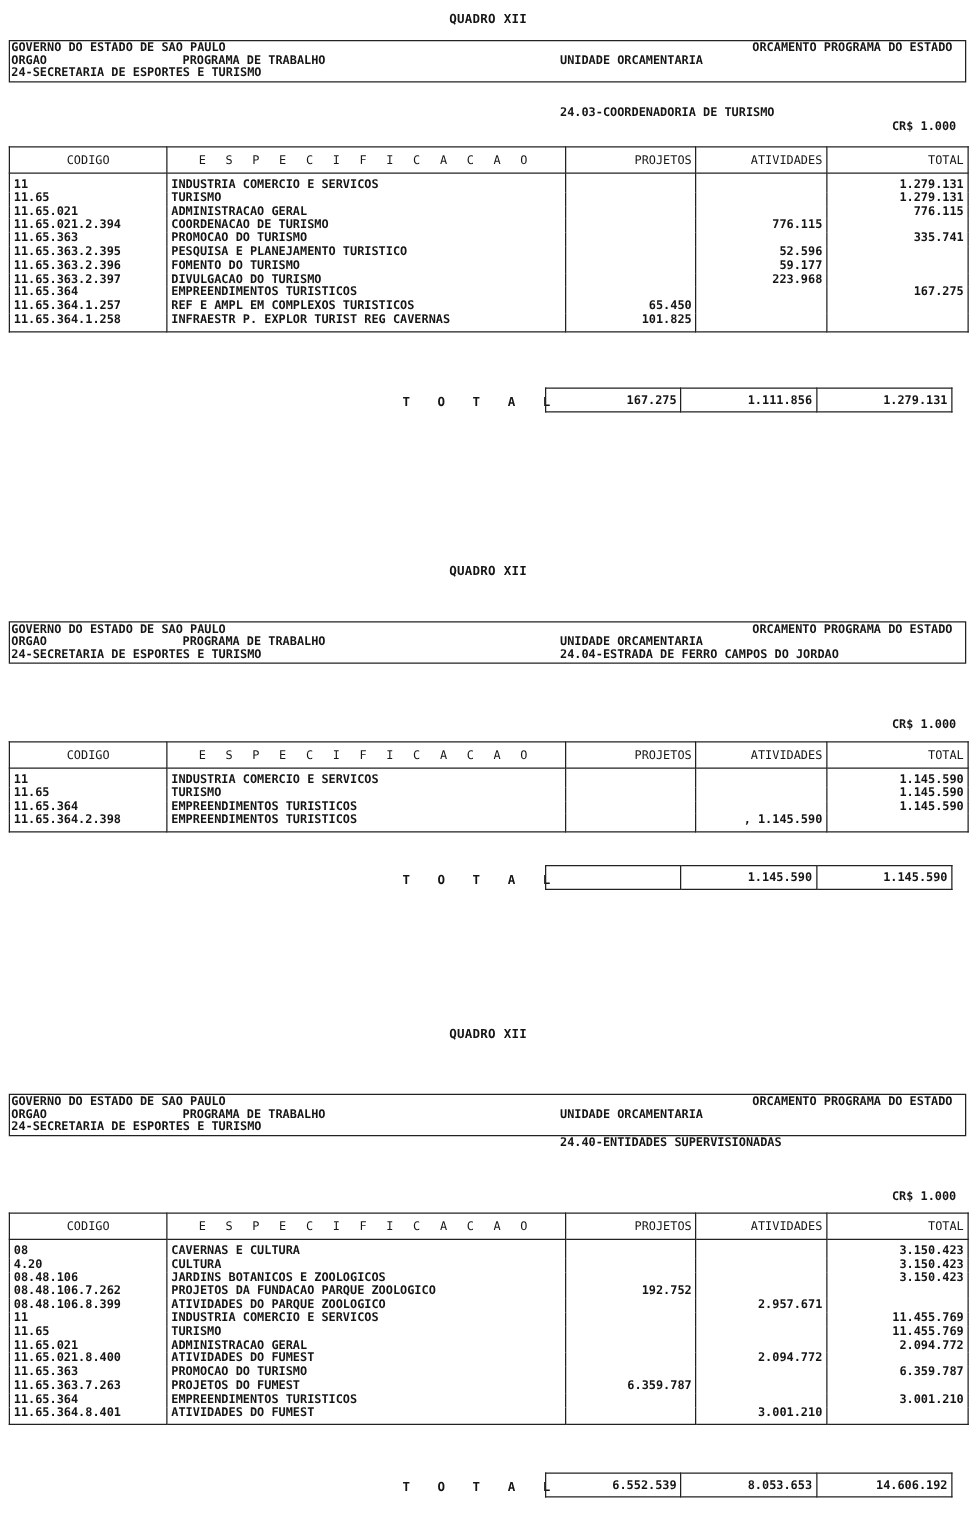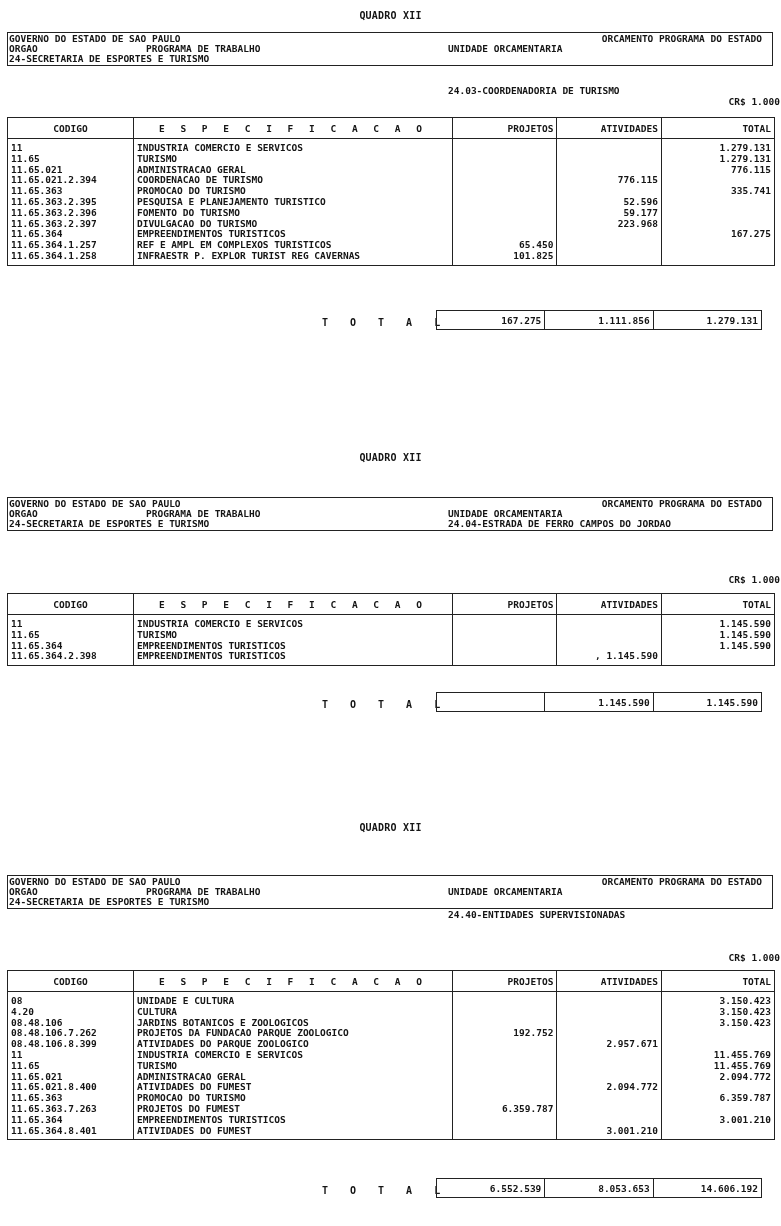--- a/index.html
+++ b/index.html
@@ -8,27 +8,27 @@
     font-family: "DejaVu Sans Mono", "Liberation Mono", monospace;
     color: #151515; font-size: 10px; font-weight: bold;
   }
   .quadro { position: absolute; left: 0; width: 781px; }
   .q-title { position: absolute; left: 0; width: 781px; text-align: center; font-size: 10px; letter-spacing: 0.2px; }
   .hdr-box {
     position: absolute; left: 7px; width: 766px; height: 34px;
     border: 1.5px solid #222; box-sizing: border-box; font-size: 9.5px; line-height: 10.5px;
   }
   .hdr-box span { position: absolute; white-space: nowrap; }
-  .unit { position: absolute; right: 1px; font-size: 9.5px; }
+  .unit { position: absolute; right: 16px; font-size: 9.5px; }
   table.main {
     position: absolute; left: 7px; width: 768px; border-collapse: collapse;
     table-layout: fixed; font-size: 9.5px;
   }
   table.main th {
-    border: 1.5px solid #222; height: 20px; font-weight: bold; padding: 0 3px; font-size: 9.5px;
+    border: 1.5px solid #222; height: 20px; font-weight: normal; padding: 0 3px; font-size: 9.5px;
   }
   table.main td {
     border-left: 1.5px solid #222; border-right: 1.5px solid #222;
     padding: 0 3px; line-height: 10.8px; height: 10.8px; white-space: nowrap; vertical-align: top;
   }
   table.main tbody tr:first-child td { padding-top: 4px; }
   table.main tbody tr:last-child td { padding-bottom: 3px; border-bottom: 1.5px solid #222; }
   .c-cod { width: 117px; }
   .c-esp { width: 296px; }
   .c-proj { width: 97px; }
@@ -266,21 +266,21 @@
           <th class="h-cod">CODIGO</th>
           <th class="h-esp">E S P E C I F I C A C A O</th>
           <th class="h-num">PROJETOS</th>
           <th class="h-num">ATIVIDADES</th>
           <th class="h-num">TOTAL</th>
         </tr>
       </thead>
       <tbody>
         <tr>
           <td>08</td>
-          <td class="esp">UNIDADE E CULTURA</td>
+          <td class="esp">CAVERNAS E CULTURA</td>
           <td class="num"></td>
           <td class="num"></td>
           <td class="num">3.150.423</td>
         </tr>
         <tr>
           <td>4.20</td>
           <td class="esp">CULTURA</td>
           <td class="num"></td>
           <td class="num"></td>
           <td class="num">3.150.423</td>

